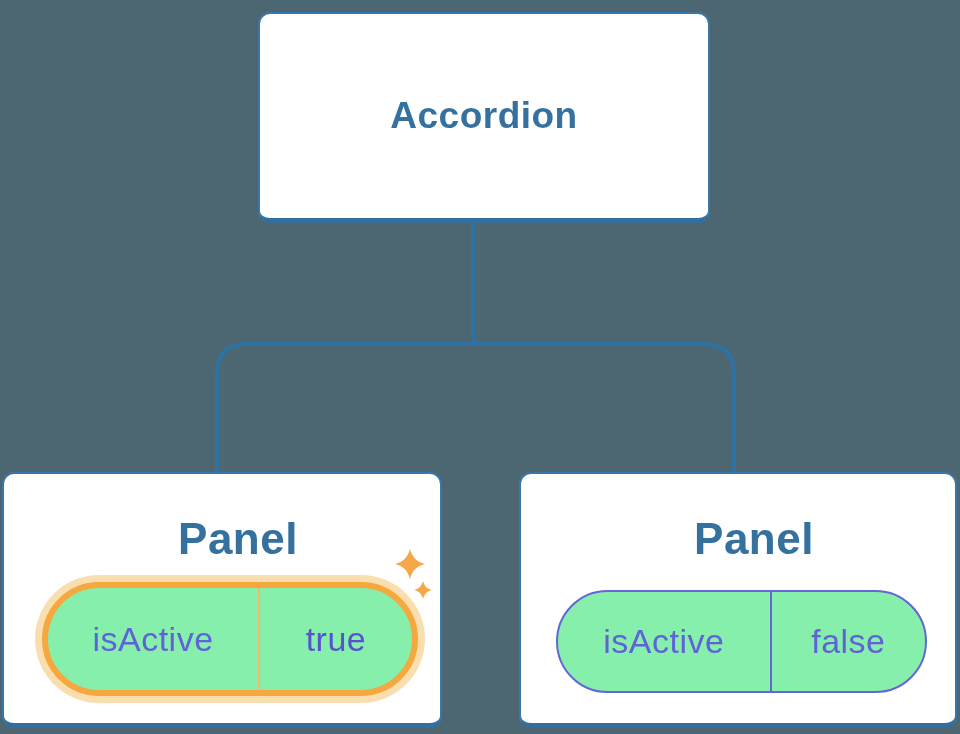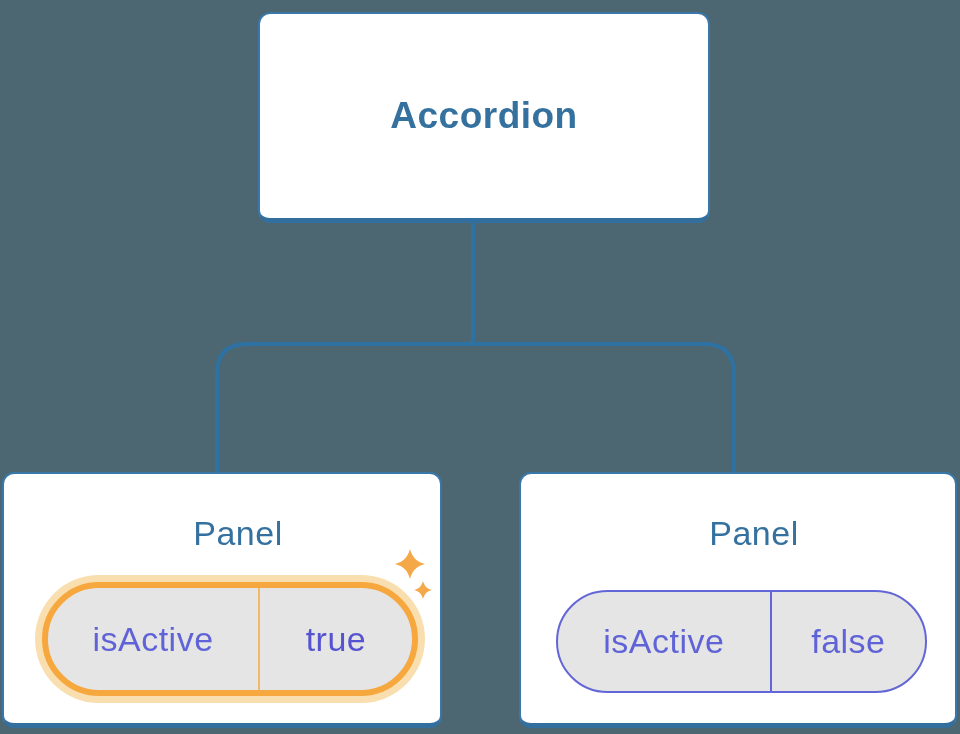--- a/index.html
+++ b/index.html
@@ -35,31 +35,31 @@
     font-weight: 600;
     color: #35719F;
     letter-spacing: 0.5px;
   }
   .panel-node-left  { left: 2px;   top: 472px; width: 440px; height: 256px; }
   .panel-node-right { left: 519px; top: 472px; width: 438px; height: 256px; }
   .panel-title {
     position: absolute;
     top: 40px; left: 0; right: 0;
     text-align: center;
-    font-size: 34px;
-    font-weight: 400;
+    font-size: 44px;
+    font-weight: 700;
     color: #35719F;
     letter-spacing: 0.5px;
     margin-left: 32px;
   }
   .pill {
     position: absolute;
     display: flex;
     box-sizing: border-box;
-    background: #e5e5e5;
+    background: #86efac;
   }
   .pill .cell {
     display: flex;
     align-items: center;
     justify-content: center;
     font-size: 34px;
     color: #6063D8;
     letter-spacing: 0.5px;
   }
   .pill-active {

